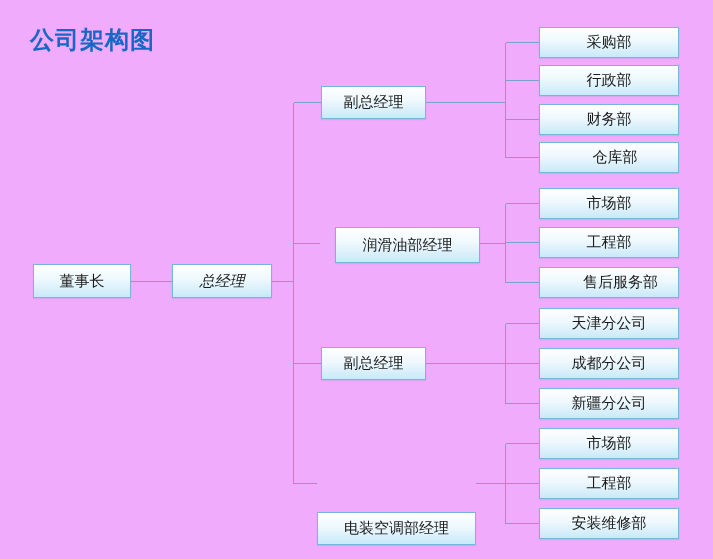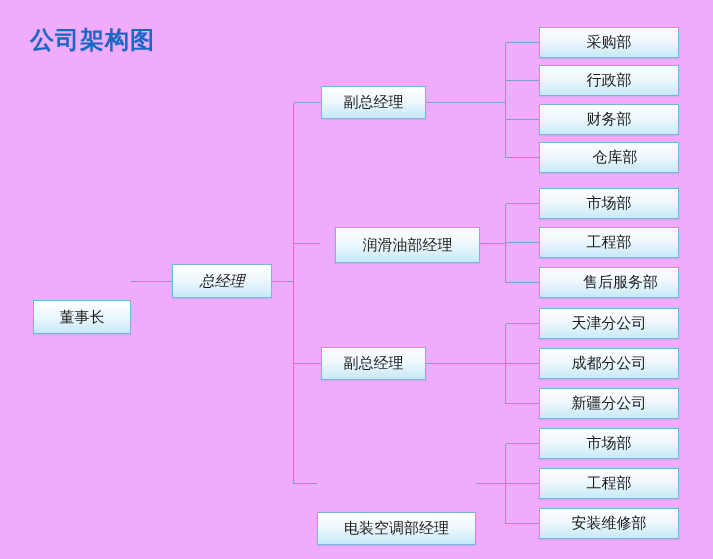--- a/index.html
+++ b/index.html
@@ -46,21 +46,21 @@
     color: #1a1a1a;
     font-size: 15px;
     display: flex;
     align-items: center;
     justify-content: center;
     z-index: 1;
     box-shadow: 0 1px 1px rgba(120,170,200,0.25);
     white-space: nowrap;
   }
   
-  .n-chairman { left: 33px;  top: 264px; width: 98px;  height: 34px; margin-top: 36px; }
+  .n-chairman { left: 33px;  top: 264px; width: 98px;  height: 34px; }
   .n-gm       { left: 172px; top: 264px; width: 100px; height: 34px; font-style: italic; }
   .n-mgr0     { left: 321px; top: 86px;  width: 105px; height: 33px; }
   .n-mgr1     { left: 335px; top: 227px; width: 145px; height: 36px; }
   .n-mgr2     { left: 321px; top: 347px; width: 105px; height: 33px; }
   .n-mgr3     { left: 317px; top: 467px; width: 159px; height: 33px; margin-top: 45px; }
   .leaf       { left: 539px; width: 140px; height: 31px; }
   .l0  { top: 27px;  }
   .l1  { top: 65px;  }
   .l2  { top: 104px; }
   .l3  { top: 142px; padding-left: 12px; }

